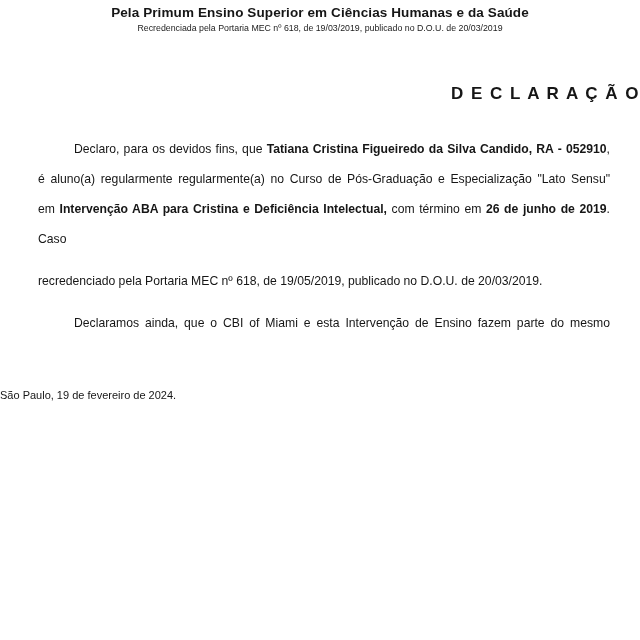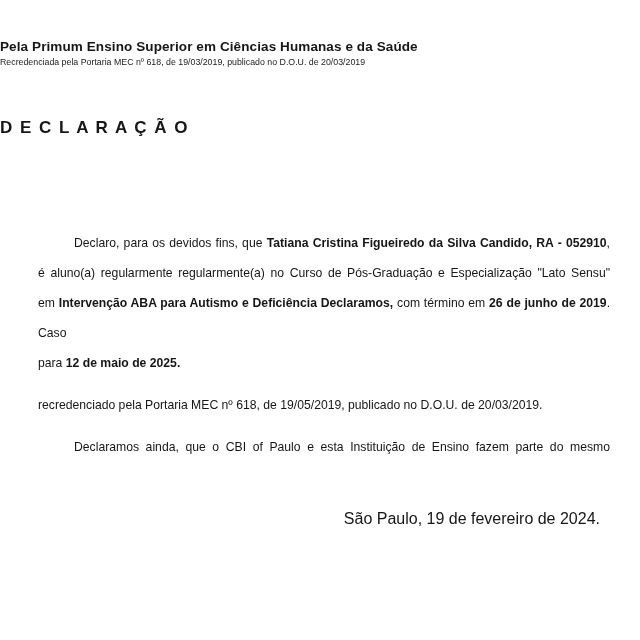--- a/index.html
+++ b/index.html
@@ -5,84 +5,82 @@
   html, body { margin: 0; padding: 0; background: #ffffff; }
   .page {
     position: relative;
     width: 640px;
     height: 640px;
     background: #ffffff;
     color: #161616;
     font-family: "Liberation Sans", "DejaVu Sans", sans-serif;
     overflow: hidden;
   }
-  .letterhead { padding-top: 5px; margin-top: 34px; }
+  .letterhead { text-align: center; padding-top: 5px; }
   .letterhead .inst {
     font-size: 13.5px;
     font-weight: bold;
     line-height: 15px;
     letter-spacing: 0.1px;
   }
   .letterhead .accr {
     font-size: 8.8px;
     line-height: 11px;
     margin-top: 3px;
     color: #222222;
   }
   .doc-title {
     margin: 50px 0 0 0;
-    text-align: left;
+    text-align: right;
     font-size: 17px;
     font-weight: bold;
     line-height: 20px;
     letter-spacing: 1.5px;
   }
   .content {
-    margin: 90px 30px 0 38px; 
+    margin: 30px 30px 0 38px; 
     width: 572px;
     font-size: 12.2px;
     line-height: 30px;
   }
   .para { margin: 0 0 12px 0; }
   .line { text-align: left; }
   .line.justify { text-align: justify; text-align-last: justify; }
   .line.indent { padding-left: 36px; }
   .seg { font-weight: normal; }
   .seg.bold { font-weight: bold; }
   .dateline {
     margin-top: 42px;
     padding-right: 40px; 
-    text-align: right;
-    font-size: 16px;
+    font-size: 11px;
     line-height: 30px;
   }
 </style>
 </head>
 <body>
 
 <div class="page">
 
   <header class="letterhead">
     <div class="inst">Pela Primum Ensino Superior em Ciências Humanas e da Saúde</div>
     <div class="accr">Recredenciada pela Portaria MEC nº 618, de 19/03/2019, publicado no D.O.U. de 20/03/2019</div>
   </header>
 
   <h1 class="doc-title">D E C L A R A Ç Ã O</h1>
 
   <main class="content">
 
   <div class="para">
         <div class="line justify indent"><span class="seg">Declaro, para os devidos fins, que </span><span class="seg bold">Tatiana Cristina Figueiredo da Silva Candido, RA - 052910</span><span class="seg">,</span></div>
         <div class="line justify"><span class="seg">é aluno(a) regularmente regularmente(a) no Curso de Pós-Graduação e Especialização "Lato Sensu"</span></div>
-        <div class="line justify"><span class="seg">em </span><span class="seg bold">Intervenção ABA para Autismo e Deficiência Declaramos,</span><span class="seg"> com término em </span><span class="seg bold">26 de junho de 2019</span><span class="seg">. Caso</span></div>
-        <div class="line"><span class="seg">para </span><span class="seg bold">12 de maio de 2025.</span></div>
+        <div class="line justify"><span class="seg">em </span><span class="seg bold">Intervenção ABA para Cristina e Deficiência Intelectual,</span><span class="seg"> com término em </span><span class="seg bold">26 de junho de 2019</span><span class="seg">. Caso</span></div>
       </div>
       <div class="para">
         <div class="line"><span class="seg">recredenciado pela Portaria MEC nº 618, de 19/05/2019, publicado no D.O.U. de 20/03/2019.</span></div>
       </div>
       <div class="para">
-        <div class="line justify indent"><span class="seg">Declaramos ainda, que o CBI of Paulo e esta Instituição de Ensino fazem parte do mesmo</span></div>
+        <div class="line justify indent"><span class="seg">Declaramos ainda, que o CBI of Miami e esta Intervenção de Ensino fazem parte do mesmo</span></div>
       </div>
     </main>
 
   <div class="dateline">São Paulo, 19 de fevereiro de 2024.</div>
 
 </div>
 
 </body></html>

